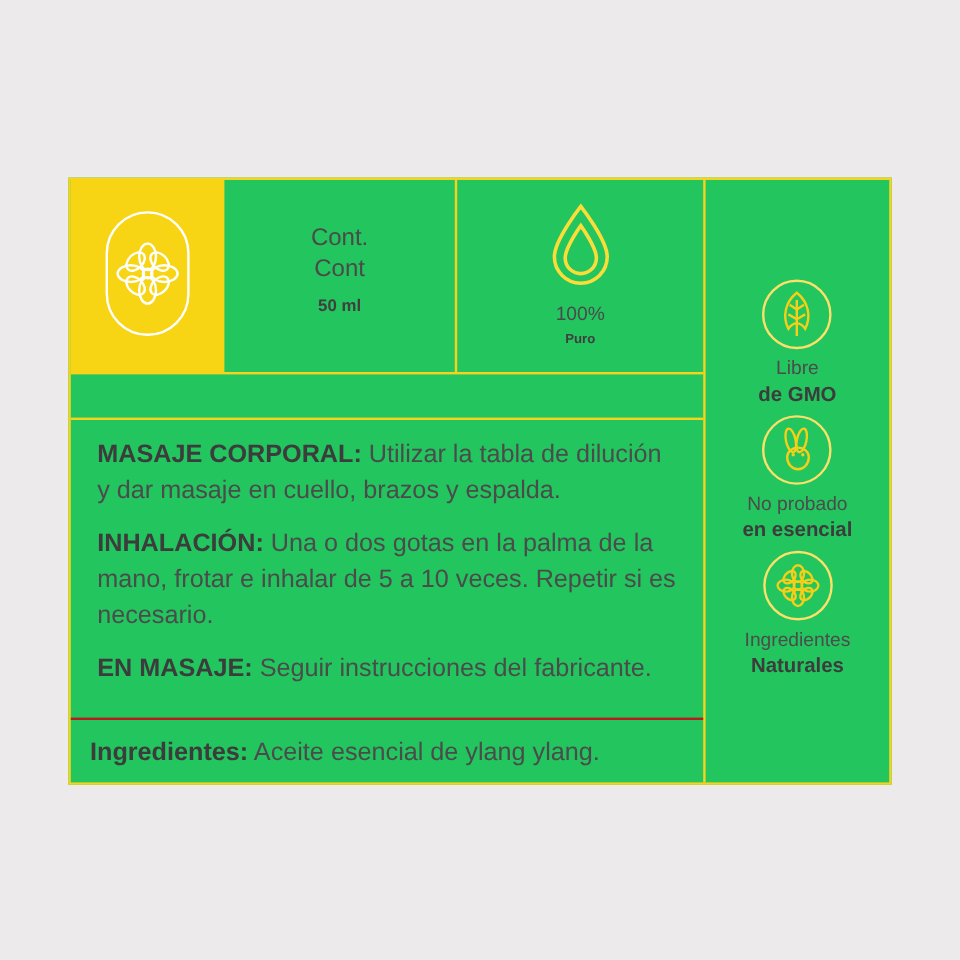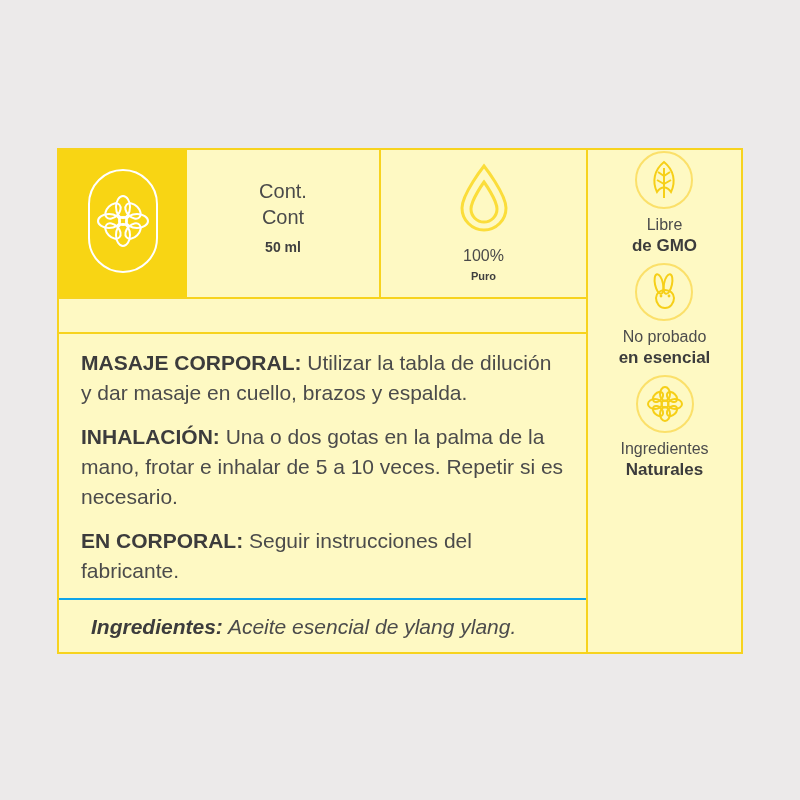--- a/index.html
+++ b/index.html
@@ -15,21 +15,21 @@
   }
 
   .label-wrap {
     position: absolute;
     left: 57px;
     top: 148px;
     width: 686px;
     height: 506px;
     box-sizing: border-box;
     border: 2px solid #f7d31e;
-    background: #fef9c3;
+    background: #22c55e;
     display: flex;
     flex-direction: row;
   }
 
   
   .main-col {
     width: 529px;
     display: flex;
     flex-direction: column;
     box-sizing: border-box;
@@ -99,53 +99,52 @@
 
   .spacer-row {
     height: 38px;
     box-sizing: border-box;
     border-bottom: 2px solid #f7d31e;
   }
 
   .usage-block {
     flex: 1;
     box-sizing: border-box;
-    padding: 14px 22px 12px 22px;
+    padding: 14px 22px 0 22px;
     display: flex;
     flex-direction: column;
   }
 
   .usage-para {
     font-size: 21px;
     line-height: 30px;
     color: #4b4b4b;
     margin: 0 0 14px 0;
   }
   .usage-para:last-of-type { margin-bottom: 0; }
   .usage-para b {
     color: #3c3c3c;
     font-weight: bold;
   }
 
   .ingredients-row {
     box-sizing: border-box;
-    border-top: 2px solid #0ea5e9;
-    padding: 12px 22px 10px 32px;
+    border-top: 2px solid #b91c1c;
+    padding: 12px 22px 10px 16px;
     margin-top: auto;
-    font-style: italic;
   }
   .ingredients-row .usage-para { margin: 0; }
 
   
   .badge-col {
     flex: 1;
     display: flex;
     flex-direction: column;
     align-items: center;
-    justify-content: flex-start;
+    justify-content: center;
     padding-top: 0;
     box-sizing: border-box;
   }
   .badge {
     display: flex;
     flex-direction: column;
     align-items: center;
     justify-content: center;
     margin-bottom: 6px;
   }
@@ -213,21 +212,21 @@
     <div class="spacer-row"></div>
 
     <div class="usage-block">
       <p class="usage-para">
         <b>MASAJE CORPORAL:</b><span> Utilizar la tabla de dilución y dar masaje en cuello, brazos y espalda.</span>
       </p>
       <p class="usage-para">
         <b>INHALACIÓN:</b><span> Una o dos gotas en la palma de la mano, frotar e inhalar de 5 a 10 veces. Repetir si es necesario.</span>
       </p>
       <p class="usage-para">
-        <b>EN CORPORAL:</b><span> Seguir instrucciones del fabricante.</span>
+        <b>EN MASAJE:</b><span> Seguir instrucciones del fabricante.</span>
       </p>
     </div>
 
     <div class="ingredients-row">
       <p class="usage-para">
         <b>Ingredientes:</b><span> Aceite esencial de ylang ylang.</span>
       </p>
     </div>
 
   </div>

